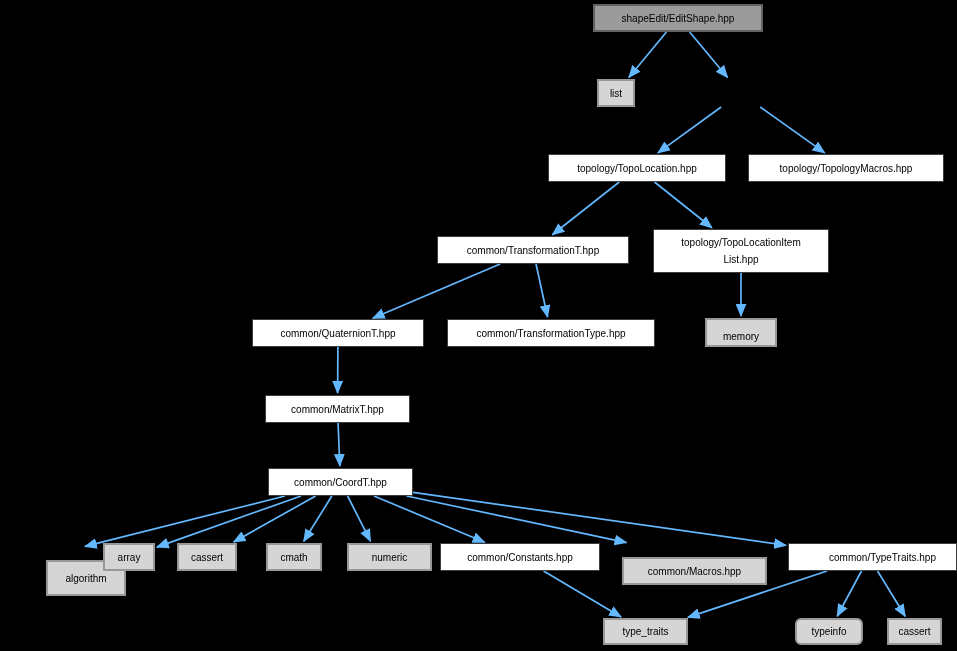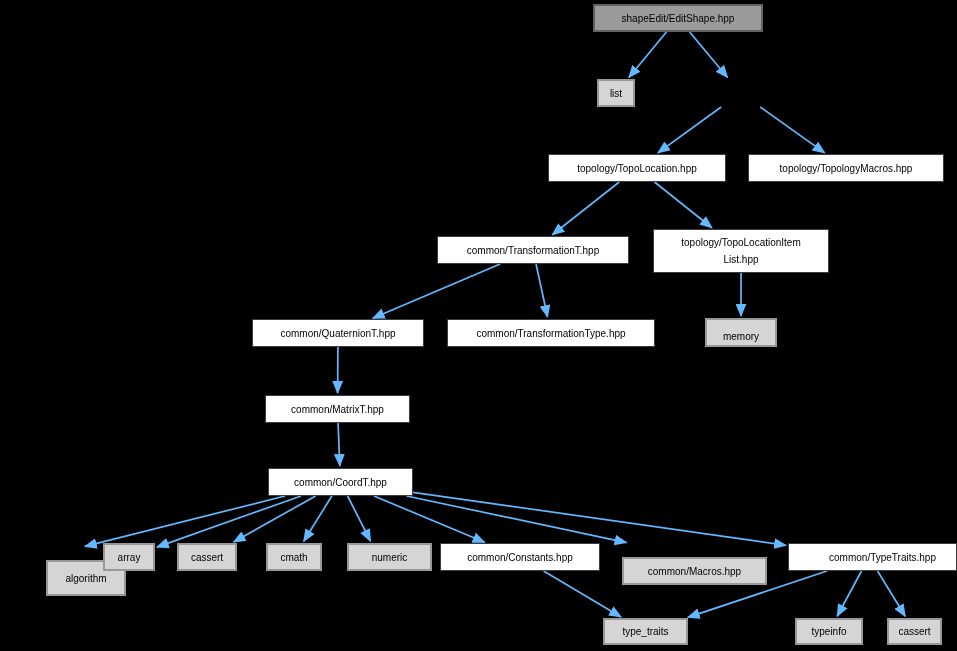--- a/index.html
+++ b/index.html
@@ -104,16 +104,16 @@
   <div class="node internal" style="left:268px;top:468px;width:145px;height:28px;"><span>common/CoordT.hpp</span></div>
   <div class="node system" style="left:3px;top:560px;width:80px;height:36px;margin-left:43px;"><span>algorithm</span></div>
   <div class="node system" style="left:103px;top:543px;width:52px;height:28px;"><span>array</span></div>
   <div class="node system" style="left:177px;top:543px;width:60px;height:28px;justify-content:center;"><span>cassert</span></div>
   <div class="node system" style="left:266px;top:543px;width:56px;height:28px;"><span>cmath</span></div>
   <div class="node system" style="left:347px;top:543px;width:85px;height:28px;"><span>numeric</span></div>
   <div class="node internal" style="left:440px;top:543px;width:160px;height:28px;"><span>common/Constants.hpp</span></div>
   <div class="node system" style="left:622px;top:543px;width:145px;height:28px;margin-top:14px;"><span>common/Macros.hpp</span></div>
   <div class="node internal" style="left:788px;top:543px;width:169px;height:28px;padding-left:20px;"><span>common/TypeTraits.hpp</span></div>
   <div class="node system" style="left:603px;top:618px;width:85px;height:27px;"><span>type_traits</span></div>
-  <div class="node system" style="left:795px;top:618px;width:68px;height:27px;"><span>typeinfo</span></div>
+  <div class="node system" style="left:795px;top:618px;width:68px;height:27px;border-radius:6px;"><span>typeinfo</span></div>
   <div class="node system" style="left:887px;top:618px;width:55px;height:27px;"><span>cassert</span></div>
 
 </div>
 
 </body></html>

